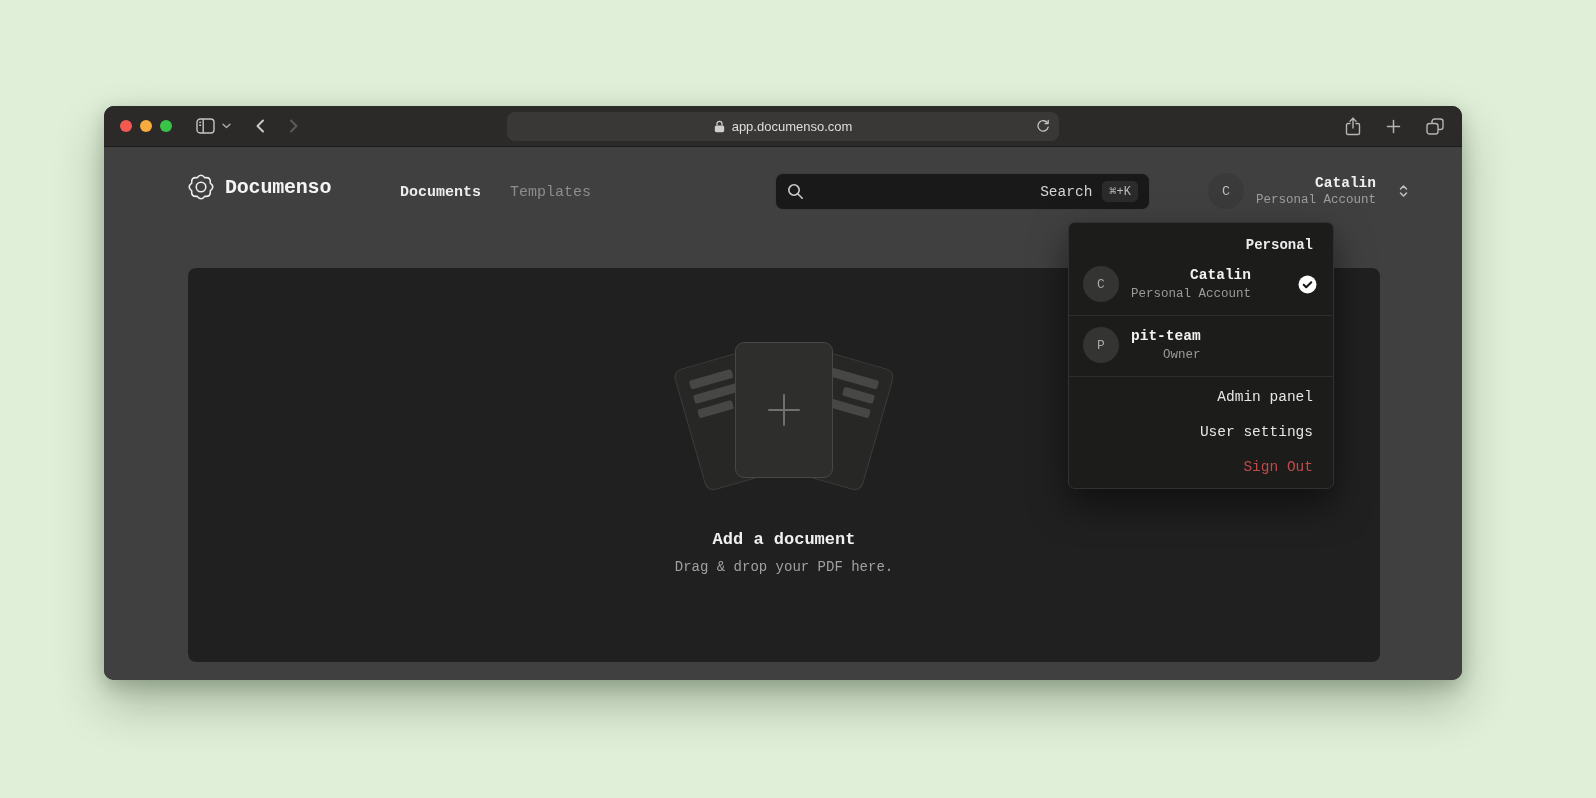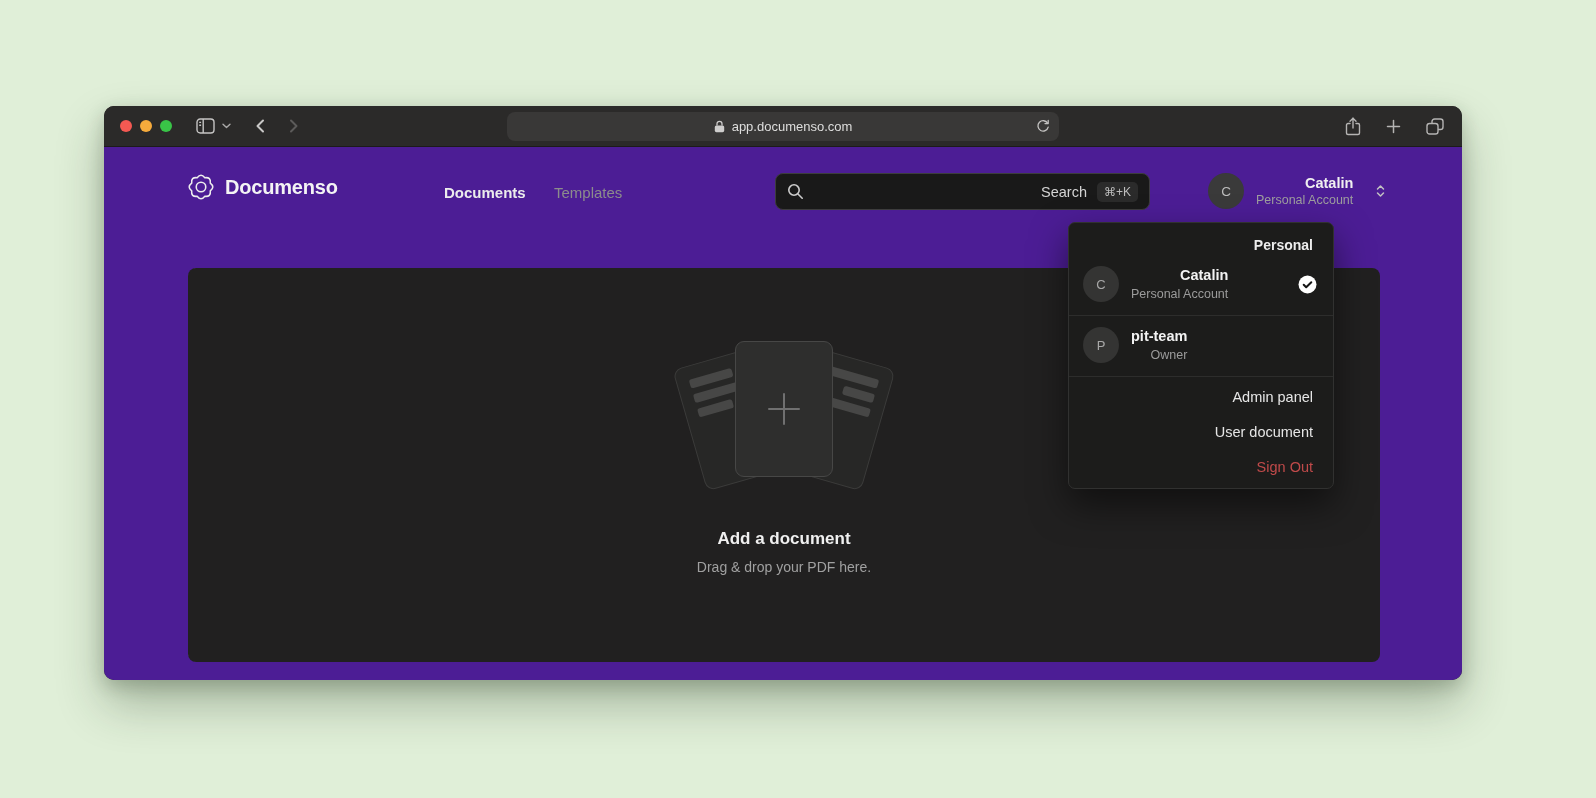--- a/index.html
+++ b/index.html
@@ -33,26 +33,26 @@
   .url-pill {
     position:absolute; left:50%; top:6px; transform:translateX(-50%);
     width:552px; height:29px; background:#393837; border-radius:8px;
     display:flex; align-items:center; justify-content:center; gap:7px;
     color:#dededd; font-size:13px;
   }
   .url-reload { position:absolute; right:9px; top:7px; }
   .tb-right { position:absolute; right:18px; top:0; height:41px; display:flex; gap:25px; align-items:center; }
 
   
-  .content { position:absolute; top:41px; left:0; right:0; bottom:0; background:#4c1d95; }
+  .content { position:absolute; top:41px; left:0; right:0; bottom:0; background:#404040;font-family:Liberation Mono, monospace; }
 
   .brand { position:absolute; left:84px; top:27px; display:flex; align-items:center; gap:11px;
            color:#f4f4f4; font-size:20px; font-weight:700; letter-spacing:-.2px; cursor:pointer; }
 
-  .nav-item { position:absolute; top:37px; font-size:15px; cursor:pointer;margin-left:44px; }
+  .nav-item { position:absolute; top:37px; font-size:15px; cursor:pointer; }
   .nav-documents { left:296px; color:#ececec; font-weight:600; }
   .nav-templates { left:406px; color:#8c8c8c; font-weight:500; }
 
   .search {
     position:absolute; left:671px; top:26px; width:375px; height:37px;
     border:1px solid #3d3d3d; background:#191919; border-radius:8px;
     display:flex; align-items:center; padding:0 11px; gap:10px; cursor:text;
   }
   .search-text { flex:1; font-size:14.5px; color:#d4d4d4; }
   .kbd { background:#2b2b2b; border-radius:5px; padding:3px 7px; font-size:12px; color:#bdbdbd; }
@@ -285,19 +285,19 @@
           <span class="dd-avatar">P</span>
           <span>
             <div class="dd-name">pit-team</div>
             <div class="dd-sub">Owner</div>
           </span>
         </div>
 
         <div class="dd-divider"></div>
 
         <div class="dd-menu-item">Admin panel</div>
-        <div class="dd-menu-item">User document</div>
+        <div class="dd-menu-item">User settings</div>
         <div class="dd-menu-item dd-signout">Sign Out</div>
       </div>
 
     </div>
   </div>
 </div>
 
 </body></html>

